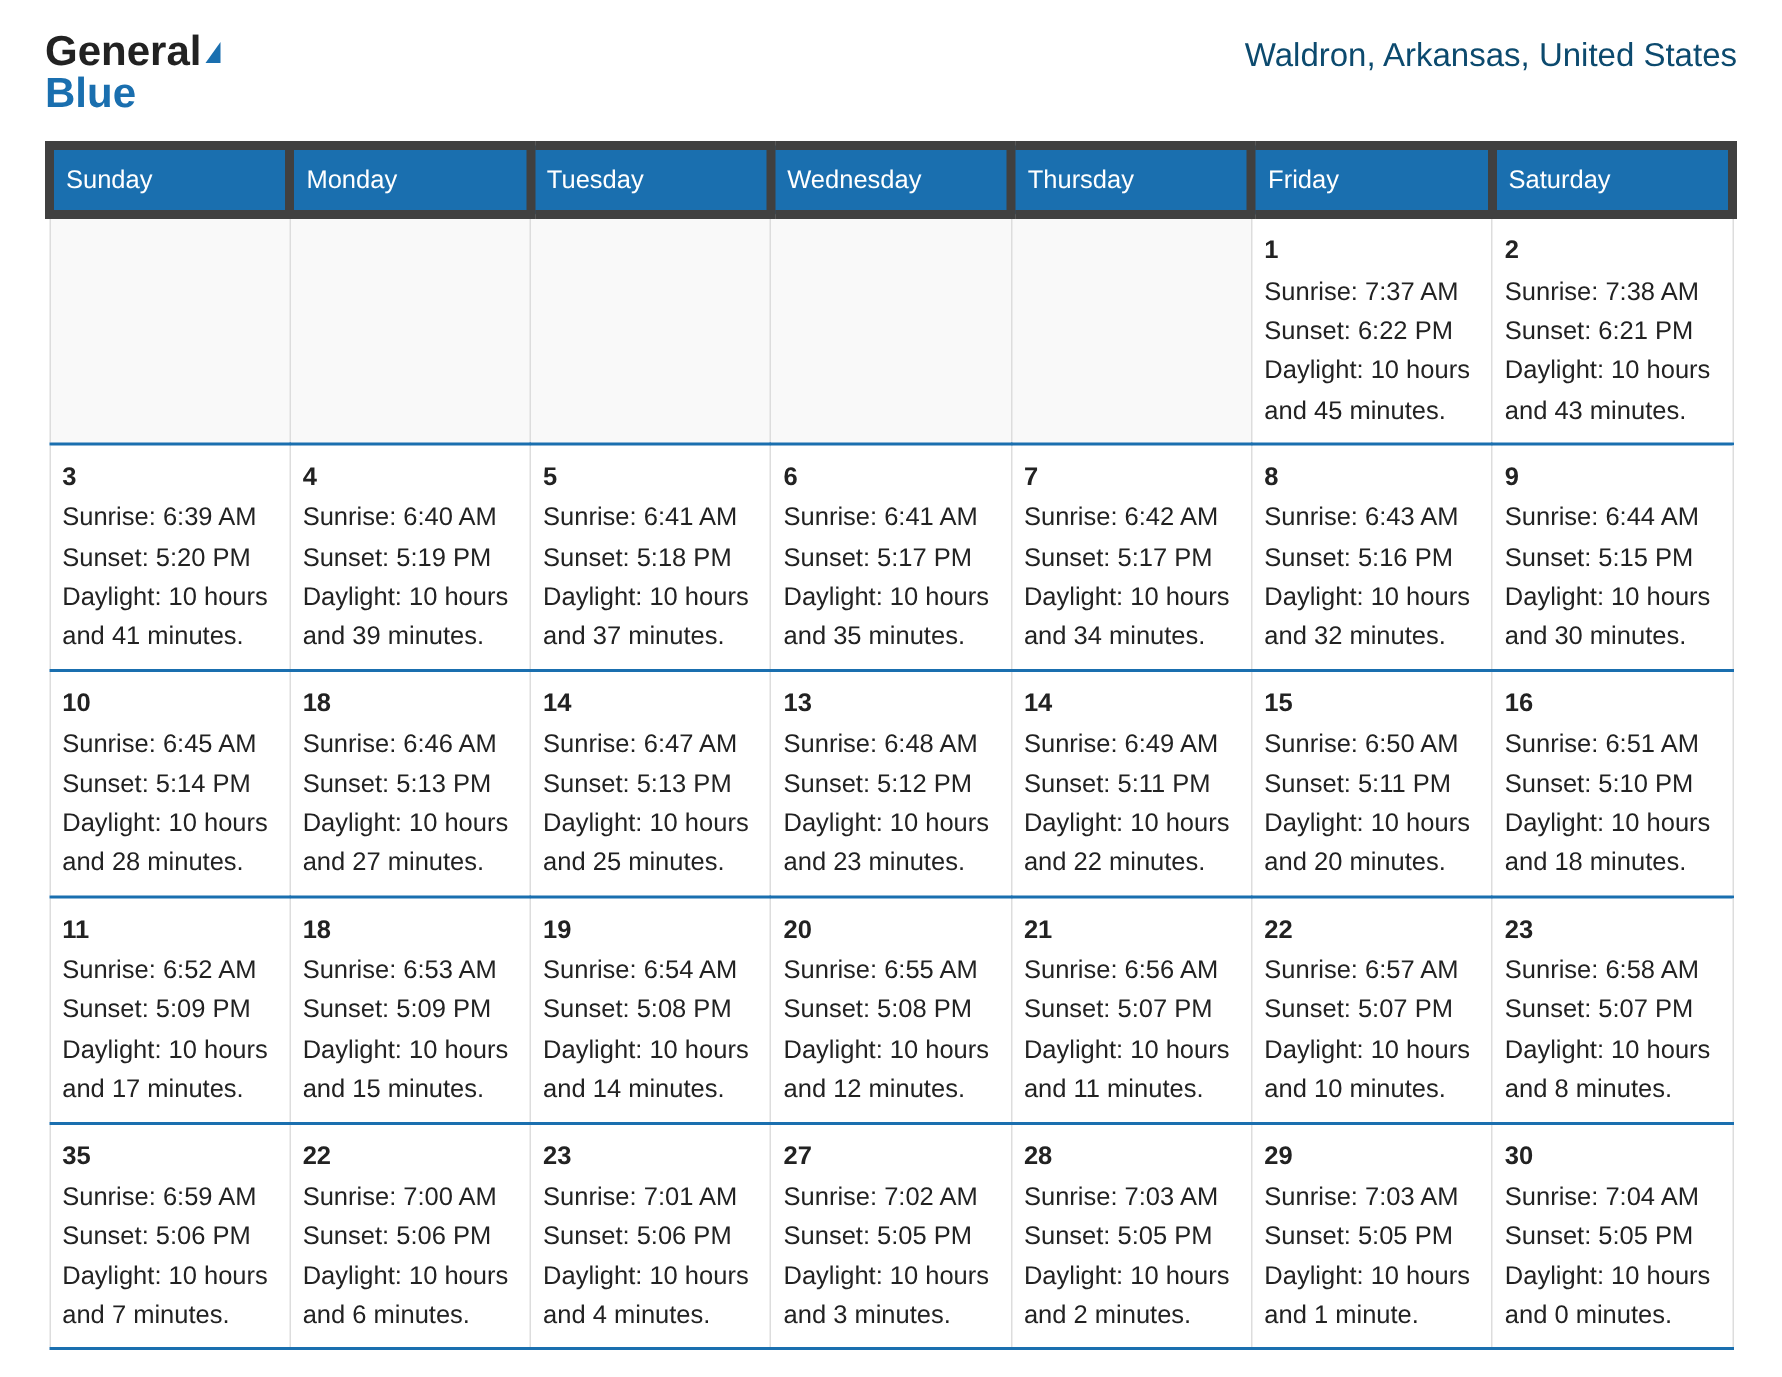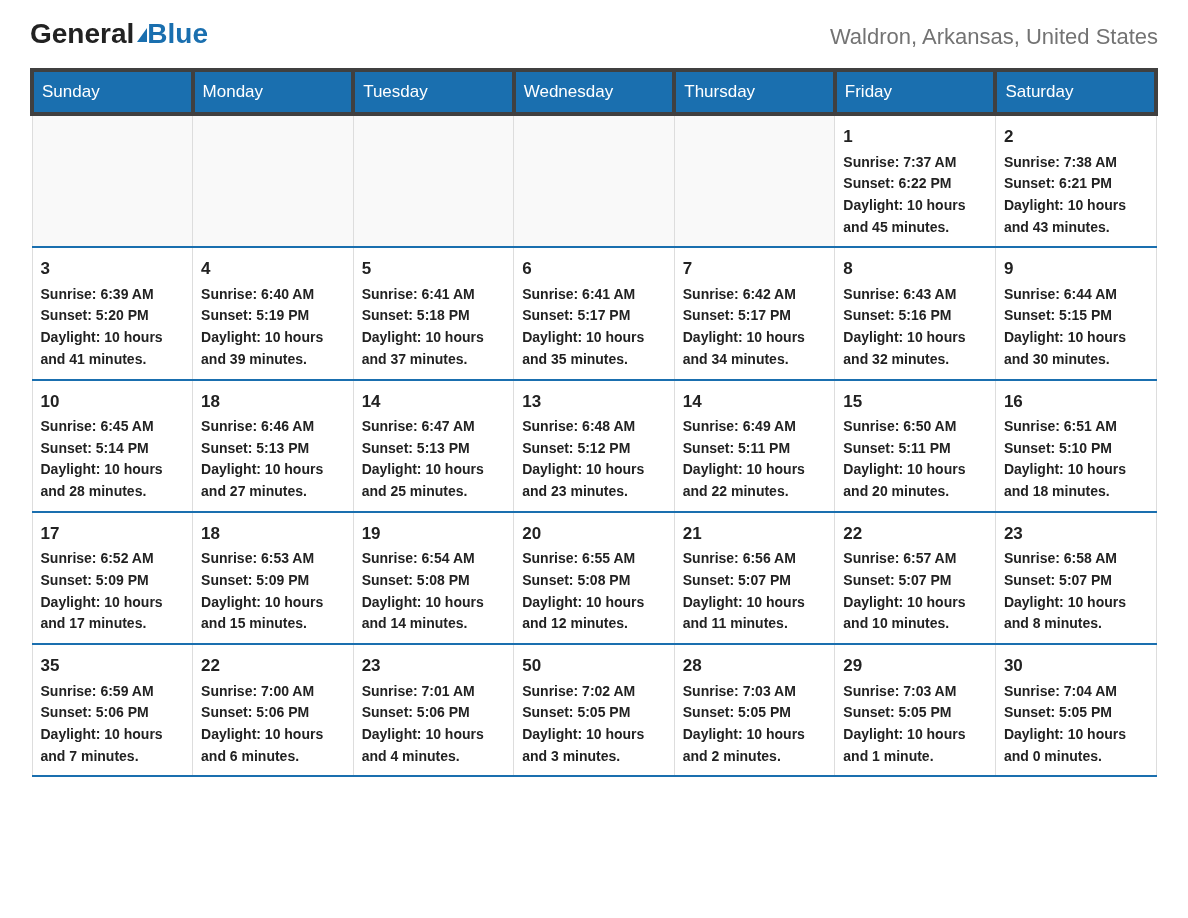--- a/index.html
+++ b/index.html
@@ -12,20 +12,21 @@
       padding: 20px 30px;
     }
     .header {
       display: flex;
       justify-content: space-between;
       align-items: flex-start;
       margin-bottom: 18px;
     }
     .logo {
       display: flex;
+      flex-direction: column;
       align-items: flex-start;
     }
     .logo-general {
       font-size: 28px;
       font-weight: bold;
       color: #222;
       line-height: 1;
     }
     .logo-blue {
       font-size: 28px;
@@ -48,37 +49,37 @@
       text-align: right;
     }
     .month-title {
       font-size: 52px;
       font-weight: bold;
       color: #222;
       line-height: 1.1;
     }
     .location-title {
       font-size: 22px;
-      color: #737373;
+      color: #0c4a6e;
       margin-top: 4px;
     }
     .calendar {
       width: 100%;
       border-collapse: collapse;
     }
     .calendar thead tr {
       background-color: #1a6faf;
     }
     .calendar thead th {
       color: #fff;
       font-size: 17px;
       font-weight: normal;
       padding: 10px 8px;
       text-align: left;
-      border: 4px solid #404040;
+      border: 6px solid #404040;
       width: 14.28%;
     }
     .calendar tbody tr {
       border-bottom: 2px solid #1a6faf;
     }
     .calendar tbody td {
       vertical-align: top;
       padding: 8px 8px;
       border: 1px solid #ddd;
       min-height: 100px;
@@ -87,24 +88,23 @@
       width: 14.28%;
       line-height: 1.5;
     }
     .day-number {
       font-size: 17px;
       font-weight: bold;
       display: block;
       margin-bottom: 2px;
     }
     .day-info {
-      font-size: 14px;
+      font-size: 17px;
       color: #222;
       line-height: 1.55;
-      font-weight: bold;
     }
     .empty-cell {
       background: #f9f9f9;
     }
   </style>
 </head>
 <body>
 
 <div class="header">
   <div class="logo">
@@ -205,21 +205,21 @@
           <span class="day-number">15</span>
           <div class="day-info">Sunrise: 6:50 AM<br>Sunset: 5:11 PM<br>Daylight: 10 hours and 20 minutes.</div>
         </td>
         <td>
           <span class="day-number">16</span>
           <div class="day-info">Sunrise: 6:51 AM<br>Sunset: 5:10 PM<br>Daylight: 10 hours and 18 minutes.</div>
         </td>
       </tr>
       <tr>
         <td>
-          <span class="day-number">17</span>
+          <span class="day-number">11</span>
           <div class="day-info">Sunrise: 6:52 AM<br>Sunset: 5:09 PM<br>Daylight: 10 hours and 17 minutes.</div>
         </td>
         <td>
           <span class="day-number">18</span>
           <div class="day-info">Sunrise: 6:53 AM<br>Sunset: 5:09 PM<br>Daylight: 10 hours and 15 minutes.</div>
         </td>
         <td>
           <span class="day-number">19</span>
           <div class="day-info">Sunrise: 6:54 AM<br>Sunset: 5:08 PM<br>Daylight: 10 hours and 14 minutes.</div>
         </td>
@@ -247,21 +247,21 @@
         </td>
         <td>
           <span class="day-number">22</span>
           <div class="day-info">Sunrise: 7:00 AM<br>Sunset: 5:06 PM<br>Daylight: 10 hours and 6 minutes.</div>
         </td>
         <td>
           <span class="day-number">23</span>
           <div class="day-info">Sunrise: 7:01 AM<br>Sunset: 5:06 PM<br>Daylight: 10 hours and 4 minutes.</div>
         </td>
         <td>
-          <span class="day-number">50</span>
+          <span class="day-number">27</span>
           <div class="day-info">Sunrise: 7:02 AM<br>Sunset: 5:05 PM<br>Daylight: 10 hours and 3 minutes.</div>
         </td>
         <td>
           <span class="day-number">28</span>
           <div class="day-info">Sunrise: 7:03 AM<br>Sunset: 5:05 PM<br>Daylight: 10 hours and 2 minutes.</div>
         </td>
         <td>
           <span class="day-number">29</span>
           <div class="day-info">Sunrise: 7:03 AM<br>Sunset: 5:05 PM<br>Daylight: 10 hours and 1 minute.</div>
         </td>

